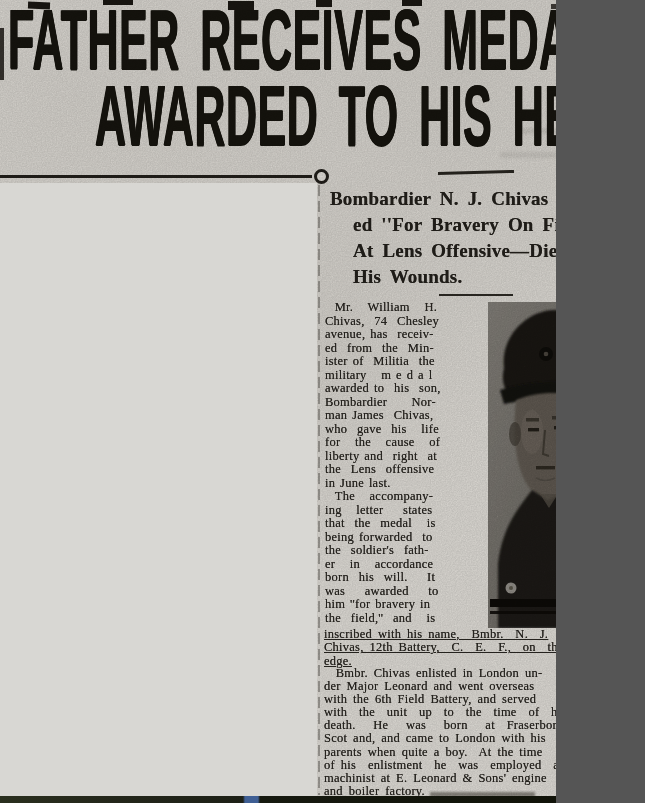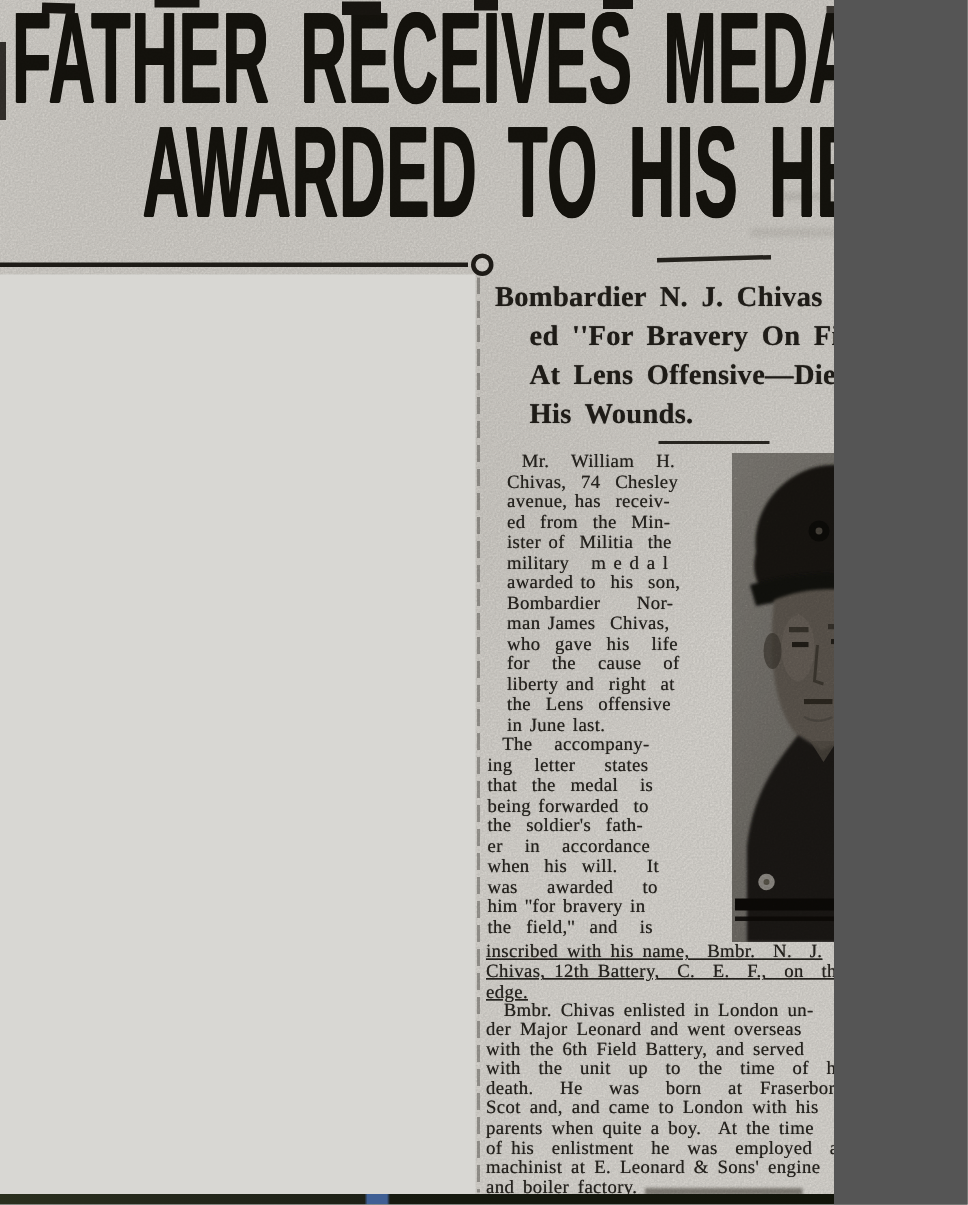--- a/index.html
+++ b/index.html
@@ -47,21 +47,21 @@
     font-weight:bold;font-size:19px;line-height:26px;color:#24211c;
     letter-spacing:.2px;word-spacing:4px;white-space:pre-line;
     padding-left:23px;text-indent:-23px;
     text-shadow:0 0 .6px rgba(36,33,28,.75);filter:blur(.2px);
   }
   .bodytext{
     position:absolute;z-index:2;color:#2b2823;font-size:12.5px;
     letter-spacing:.25px;white-space:pre-wrap;
     text-shadow:0 0 .5px rgba(43,40,35,.8);filter:blur(.15px);
   }
-  .body-narrow-a{left:325px;top:301px;width:162px;line-height:13.5px;word-spacing:1.5px;margin-left:13px;}
+  .body-narrow-a{left:325px;top:301px;width:162px;line-height:13.5px;word-spacing:1.5px;}
   .body-narrow-b{left:325px;top:490px;width:162px;line-height:13.5px;word-spacing:1.5px;}
   .body-wide-a{left:324px;top:628px;width:314px;line-height:13.4px;word-spacing:2.5px;text-decoration:underline;}
   .body-wide-b{left:324px;top:667px;width:316px;line-height:13.1px;word-spacing:2.5px;}
   
   .photo{position:absolute;left:488px;top:302px;width:142px;height:326px;z-index:2;}
   
   .bottom-strip{
     position:absolute;left:0;top:796px;width:592px;height:7px;z-index:8;
     background:linear-gradient(to right,
       #2a2f1e 0px,#23261a 118px,#1d2016 243px,
@@ -115,21 +115,21 @@
 for   the   cause   of
 liberty and  right  at
 the  Lens  offensive
 in June last.</div>
   <div class="bodytext body-narrow-b">  The   accompany-
 ing   letter    states
 that  the  medal   is
 being forwarded  to
 the  soldier's  fath-
 er   in   accordance
-when  his  will.    It
+born  his  will.    It
 was    awarded    to
 him ''for bravery in
 the  field,''  and   is</div>
   <div class="bodytext body-wide-a">inscribed with his name,  Bmbr.  N.  J.
 Chivas, 12th Battery,  C.  E.  F.,  on  the
 edge.</div>
   <div class="bodytext body-wide-b">  Bmbr. Chivas enlisted in London un-
 der Major Leonard and went overseas
 with the 6th Field Battery, and served
 with  the  unit  up  to  the  time  of  his

